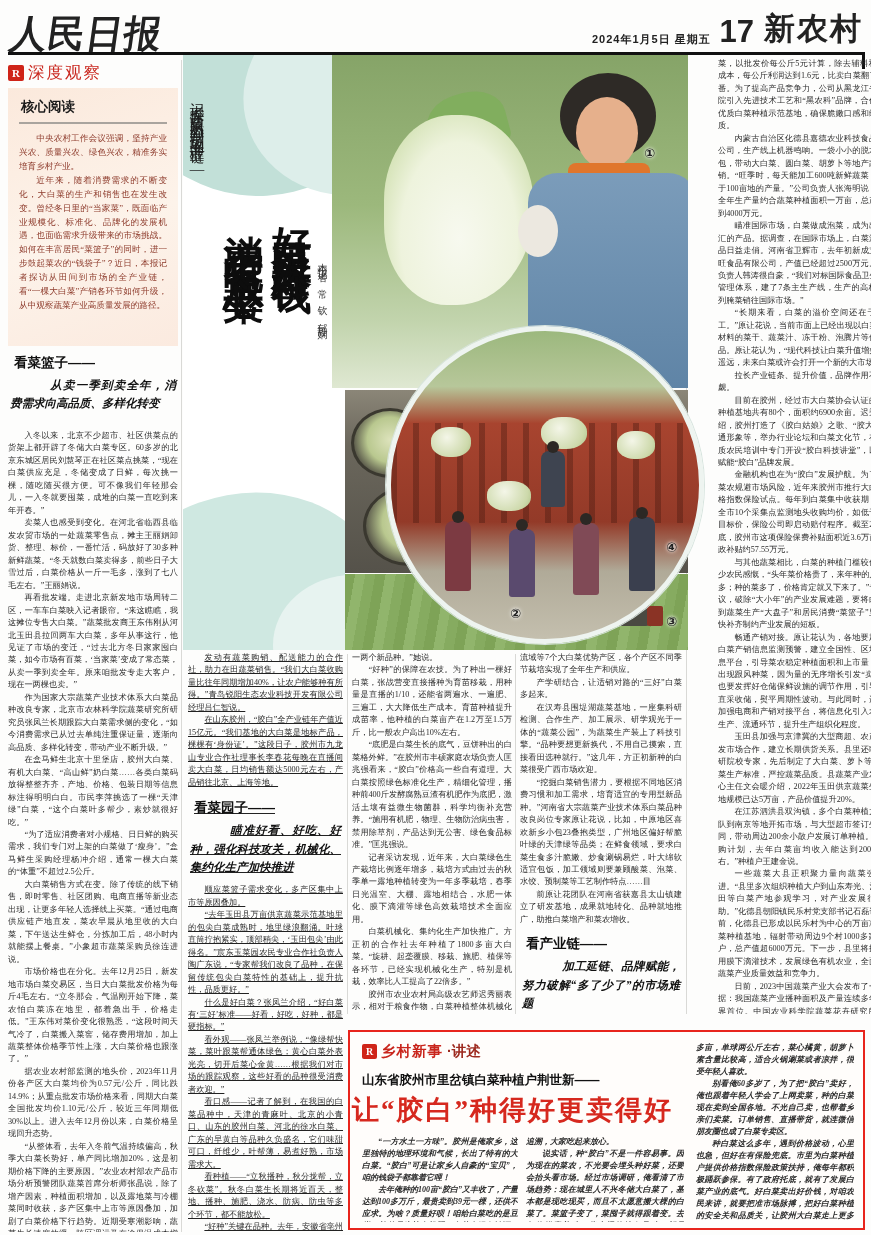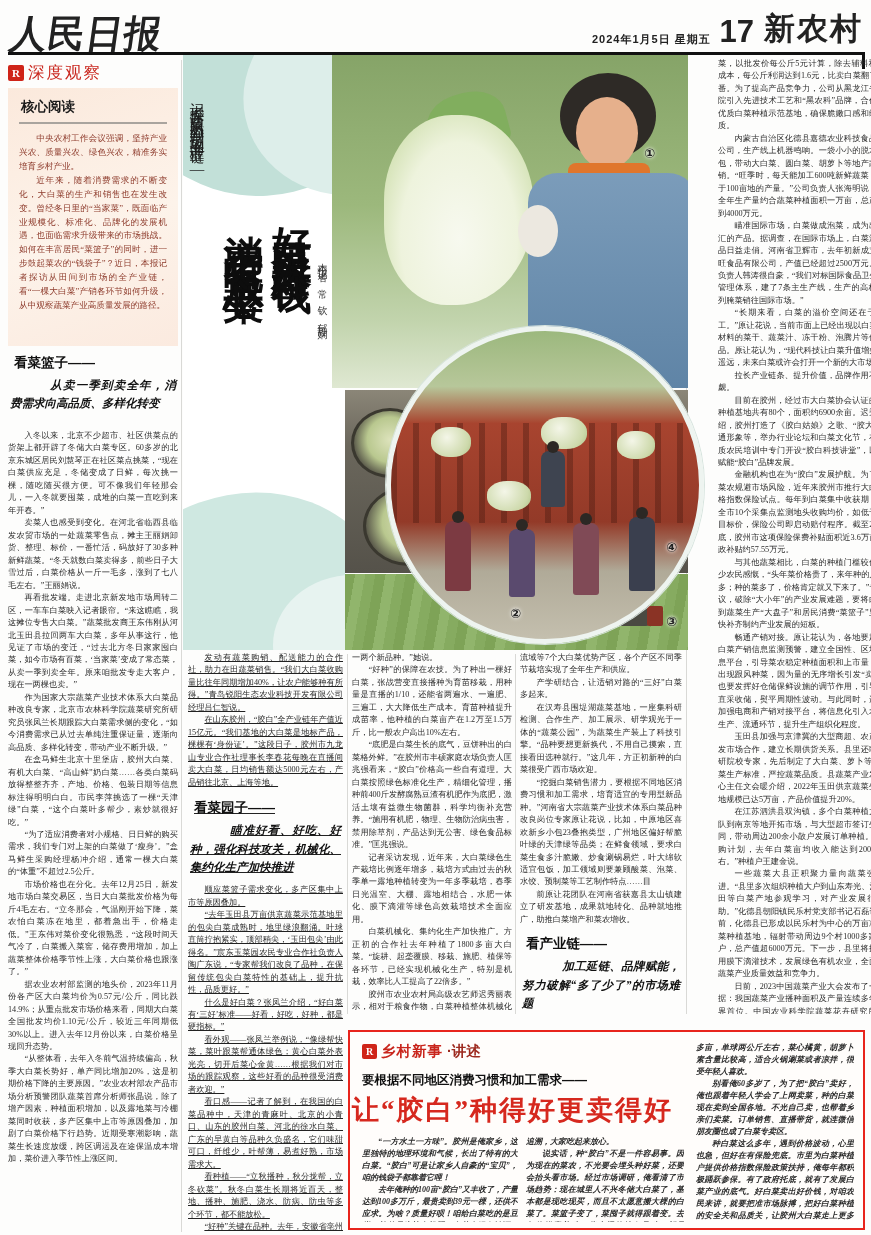--- a/index.html
+++ b/index.html
@@ -134,20 +134,21 @@
     <div class="sec-sub">从卖一季到卖全年，消费需求向高品质、多样化转变</div>
   </div>
 
   <div class="abs colbox" style="left:8px;top:430px;width:170px;height:802px;">
     <p class="bp">入冬以来，北京不少超市、社区供菜点的货架上都开辟了冬储大白菜专区。60多岁的北京东城区居民刘慧琴正在社区菜点挑菜，“现在白菜供应充足，冬储变成了日鲜，每次挑一棵，随吃随买很方便。可不像我们年轻那会儿，一入冬就要囤菜，成堆的白菜一直吃到来年开春。”</p>
     <p class="bp">卖菜人也感受到变化。在河北省临西县临发农贸市场的一处蔬菜零售点，摊主王丽娟卸货、整理、标价，一番忙活，码放好了30多种新鲜蔬菜。“冬天就数白菜卖得多，前些日子大雪过后，白菜价格从一斤一毛多，涨到了七八毛左右。”王丽娟说。</p>
     <p class="bp">再看批发端。走进北京新发地市场周转二区，一车车白菜映入记者眼帘。“来这瞧瞧，我这摊位专售大白菜。”蔬菜批发商王东伟刚从河北玉田县拉回两车大白菜，多年从事这行，他见证了市场的变迁，“过去北方冬日家家囤白菜，如今市场有百菜，‘当家菜’变成了常态菜，从卖一季到卖全年。原来咱批发专走大客户，现在一两棵也卖。”</p>
     <p class="bp">作为国家大宗蔬菜产业技术体系大白菜品种改良专家，北京市农林科学院蔬菜研究所研究员张凤兰长期跟踪大白菜需求侧的变化，“如今消费需求已从过去单纯注重保证量，逐渐向高品质、多样化转变，带动产业不断升级。”</p>
     <p class="bp">在盒马鲜生北京十里堡店，胶州大白菜、有机大白菜、“高山鲜”奶白菜……各类白菜码放得整整齐齐，产地、价格、包装日期等信息标注得明明白白。市民李萍挑选了一棵“天津绿”白菜，“这个白菜叶多帮少，素炒就很好吃。”</p>
     <p class="bp">“为了适应消费者对小规格、日日鲜的购买需求，我们专门对上架的白菜做了‘瘦身’。”盒马鲜生采购经理杨冲介绍，通常一棵大白菜的“体重”不超过2.5公斤。</p>
+    <p class="bp">大白菜销售方式在变。除了传统的线下销售，即时零售、社区团购、电商直播等新业态出现，让更多年轻人选择线上买菜。“通过电商供应链产地直发，菜农早晨从地里收的大白菜，下午送达生鲜仓，分拣加工后，48小时内就能摆上餐桌。”小象超市蔬菜采购员徐连进说。</p>
     <p class="bp">市场价格也在分化。去年12月25日，新发地市场白菜交易区，当日大白菜批发价格为每斤4毛左右。“立冬那会，气温刚开始下降，菜农怕白菜冻在地里，都着急出手，价格走低。”王东伟对菜价变化很熟悉，“这段时间天气冷了，白菜搬入菜窖，储存费用增加，加上蔬菜整体价格季节性上涨，大白菜价格也跟涨了。”</p>
     <p class="bp">据农业农村部监测的地头价，2023年11月份各产区大白菜均价为0.57元/公斤，同比跌14.9%；从重点批发市场价格来看，同期大白菜全国批发均价1.10元/公斤，较近三年同期低30%以上。进入去年12月份以来，白菜价格呈现回升态势。</p>
     <p class="bp">“从整体看，去年入冬前气温持续偏高，秋季大白菜长势好，单产同比增加20%，这是初期价格下降的主要原因。”农业农村部农产品市场分析预警团队蔬菜首席分析师张晶说，除了增产因素，种植面积增加，以及露地菜与冷棚菜同时收获，多产区集中上市等原因叠加，加剧了白菜价格下行趋势。近期受寒潮影响，蔬菜生长速度放缓，跨区调运及在途保温成本增加，菜价进入季节性上涨区间。</p>
 
   </div>
 
   <div class="abs hblock">
     <div class="blob" style="left:-70px;top:-120px;width:280px;height:260px;background:#c2e0d8;transform:rotate(18deg);"></div>
     <div class="blob" style="left:60px;top:-60px;width:220px;height:200px;background:#ddeeea;transform:rotate(-12deg);"></div>
     <div class="blob" style="left:-90px;top:440px;width:300px;height:260px;background:#cfe8e1;transform:rotate(-20deg);"></div>
@@ -258,21 +259,21 @@
     <p class="bp">日前，2023中国蔬菜产业大会发布了一组数据：我国蔬菜产业播种面积及产量连续多年居世界首位。中国农业科学院蔬菜花卉研究所研究员、中国蔬菜协会秘书长柴立平表示，从今年起，协会每年将发布蔬菜产业地图，回答好蔬菜“在哪里”“有多少”，助力解决生产和销售中面临的信息不对称等问题，促进蔬菜产业高质量发展。</p>
 
   </div>
 
   <div class="abs fbox">
     <div class="fb-head">
       <span class="rlogo" style="width:15px;height:15px;font-size:10px;">R</span>
       <span class="fb-tag">乡村新事</span>
       <span class="fb-tag2">·讲述</span>
     </div>
-    <div class="fb-kicker">要根据不同地区消费习惯和加工需求——</div>
+    <div class="fb-kicker">山东省胶州市里岔镇白菜种植户荆世新——</div>
     <div class="fb-title">让“胶白”种得好更卖得好</div>
     <div class="fb-col" style="left:12px;top:104px;width:156px;height:86px;">
       <p class="fb-p">“一方水土一方味”。胶州是俺家乡，这里独特的地理环境和气候，长出了特有的大白菜。“胶白”可是让家乡人自豪的“宝贝”，咱的钱袋子都靠着它哩！</p>
       <p class="fb-p">去年俺种的100亩“胶白”又丰收了，产量达到100多万斤，最贵卖到39元一棵，还供不应求。为啥？质量好呗！咱给白菜吃的是豆饼，施的是腐熟有机肥，白菜有绿色认证，产品质量能</p>
     </div>
     <div class="fb-col" style="left:176px;top:104px;width:158px;height:86px;">
       <p class="fb-p" style="text-indent:0;">追溯，大家吃起来放心。</p>
       <p class="fb-p">说实话，种“胶白”不是一件容易事。因为现在的菜农，不光要会埋头种好菜，还要会抬头看市场。经过市场调研，俺看清了市场趋势：现在城里人不兴冬储大白菜了，基本都是现吃现买，而且不太愿意搬大棵的白菜了。菜篮子变了，菜囤子就得跟着变。去年俺摸索着种一些小棵的特色品种。新品种“酱黄白菜”种了10</p>
     </div>
     <div class="fb-col" style="left:346px;top:10px;width:158px;height:180px;">

